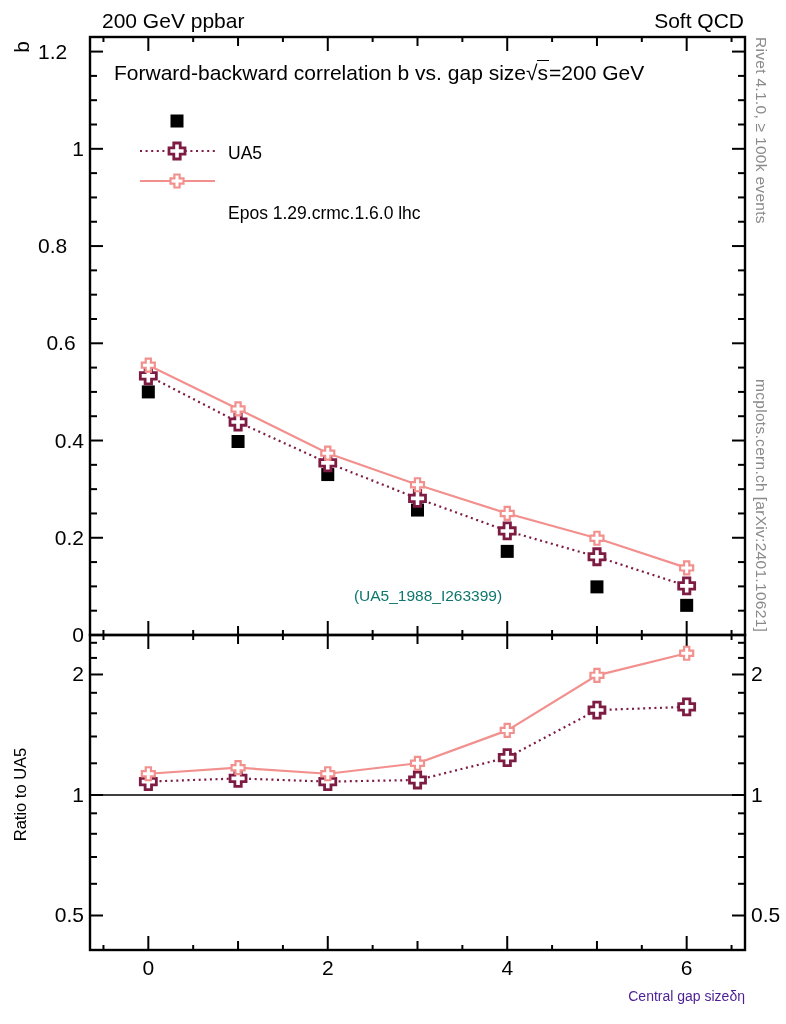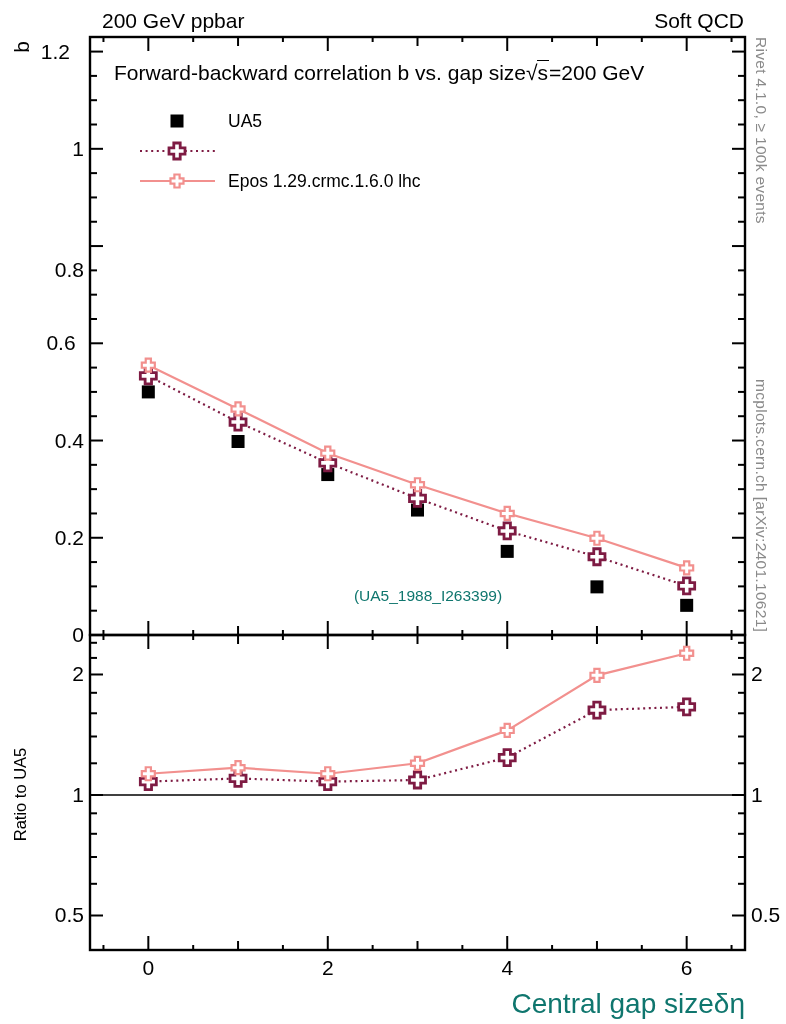--- a/index.html
+++ b/index.html
@@ -3,25 +3,25 @@
 <meta charset="utf-8">
 <style>
   html,body{margin:0;padding:0;background:#fff;}
   #page{position:relative;width:786px;height:1024px;background:#fff;overflow:hidden;
         font-family:"Liberation Sans",sans-serif;color:#000;}
   #chart-svg{position:absolute;left:0;top:0;}
   .abs{position:absolute;white-space:nowrap;}
   .hdr{font-size:21px;color:#000;}
   .title{font-size:21px;color:#000;}
   .sqrt-arg{border-top:1.6px solid #000;padding:0 1px;margin-left:-1px;}
-  .legend-label{font-size:17.5px;color:#000;}
+  .legend-label{font-size:17.5px;color:#000;margin-top:32px;}
   .side-text{writing-mode:vertical-rl;font-size:15.5px;color:#8a8a8a;letter-spacing:.3px;}
   .watermark{font-size:15.5px;color:#0f766e;text-align:center;}
   .ylab{transform:rotate(-90deg);transform-origin:center;text-align:center;}
-  .xaxis-label{font-size:28px;color:#0f766e;text-align:left;}
+  .xaxis-label{font-size:14px;color:#4c1d95;text-align:left;}
   .tick-label{position:absolute;font-size:21px;color:#000;font-family:"Liberation Sans",sans-serif;}
 </style>
 </head>
 <body>
 
 <div id="page">
 
   <svg id="chart-svg" width="786" height="1024" viewBox="0 0 786 1024">
       <line x1="103.45890410958904" y1="37" x2="103.45890410958904" y2="42" stroke="#000000" stroke-width="2"></line>
       <line x1="103.45890410958904" y1="635" x2="103.45890410958904" y2="630" stroke="#000000" stroke-width="2"></line>
@@ -226,23 +226,23 @@
   <div class="abs ylab" style="left:-80px;top:785px;width:200px;font-size:16.5px;">Ratio to UA5</div>
 
   <div class="abs xaxis-label" style="right:41px;top:988px;">
     <span>Central gap size</span><span>δη</span>
   </div>
 
 <div class="tick-label" style="left: 38px; top: 623px; width: 46px; text-align: right;">0</div>
     <div class="tick-label" style="left: 38px; top: 525.764px; width: 46px; text-align: right;">0.2</div>
     <div class="tick-label" style="left: 38px; top: 428.528px; width: 46px; text-align: right;">0.4</div>
     <div class="tick-label" style="left: 38px; top: 331.293px; width: 46px; text-align: center;">0.6</div>
-    <div class="tick-label" style="left: 38px; top: 234.057px; width: 46px; text-align: right; margin-top: 24px;">0.8</div>
+    <div class="tick-label" style="left: 38px; top: 234.057px; width: 46px; text-align: left;">0.8</div>
     <div class="tick-label" style="left: 38px; top: 136.821px; width: 46px; text-align: right;">1</div>
-    <div class="tick-label" style="left: 24px; top: 39.5854px; width: 46px; text-align: right;">1.2</div>
+    <div class="tick-label" style="left: 38px; top: 39.5854px; width: 46px; text-align: left;">1.2</div>
     <div class="tick-label" style="left: 38px; top: 903.499px; width: 46px; text-align: right;">0.5</div>
     <div class="tick-label" style="left: 751px; top: 903.499px; width: 46px; text-align: left;">0.5</div>
     <div class="tick-label" style="left: 38px; top: 782.993px; width: 46px; text-align: right;">1</div>
     <div class="tick-label" style="left: 751px; top: 782.993px; width: 46px; text-align: left;">1</div>
     <div class="tick-label" style="left: 38px; top: 662.488px; width: 46px; text-align: right;">2</div>
     <div class="tick-label" style="left: 751px; top: 662.488px; width: 46px; text-align: left;">2</div>
     <div class="tick-label" style="left: 128.322px; top: 956px; width: 40px; text-align: center;">0</div>
     <div class="tick-label" style="left: 307.774px; top: 956px; width: 40px; text-align: center;">2</div>
     <div class="tick-label" style="left: 487.226px; top: 956px; width: 40px; text-align: center;">4</div>
     <div class="tick-label" style="left: 666.678px; top: 956px; width: 40px; text-align: center;">6</div>

